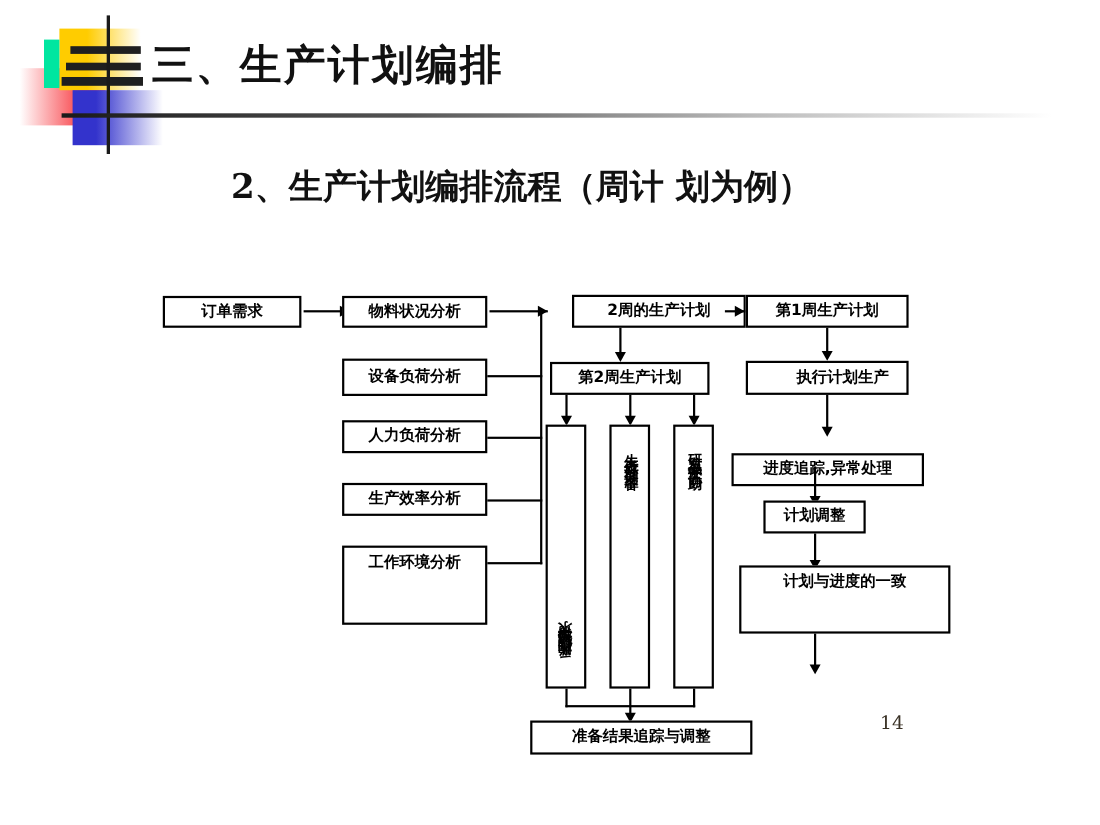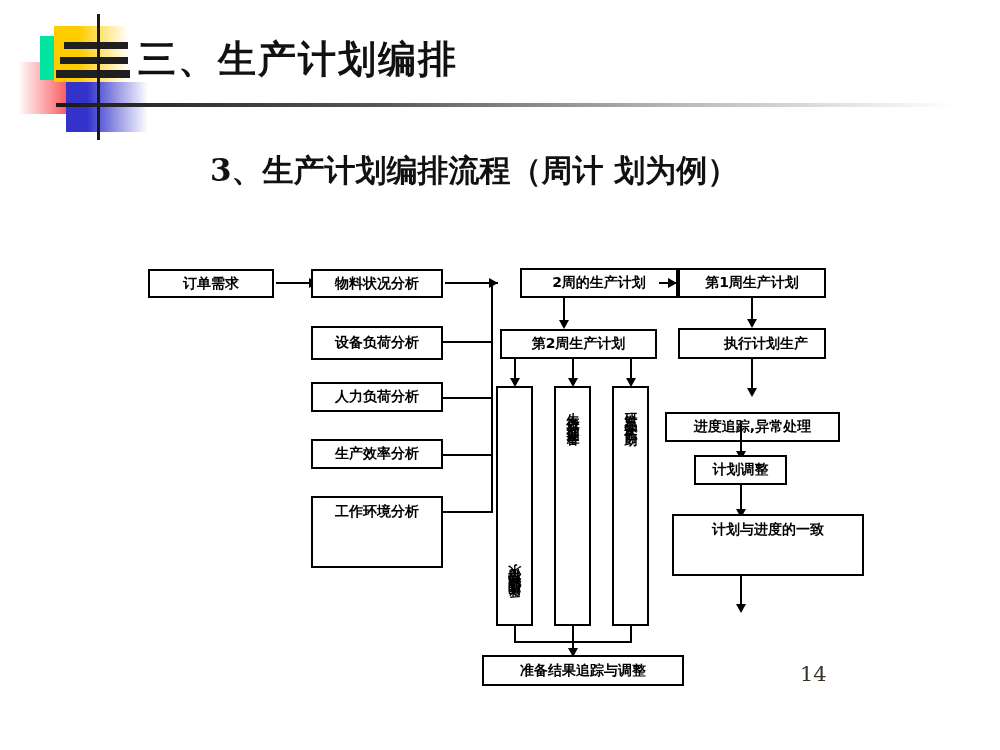--- a/index.html
+++ b/index.html
@@ -183,44 +183,43 @@
     border-left: 5px solid transparent;
     border-right: 5px solid transparent;
     border-top: 9px solid #000000;
   }
 
   
   #page-number {
     position: absolute;
     left: 800px; top: 648px;
     font-family: "DejaVu Serif", "Liberation Serif", serif;
-    font-size: 21px;
+    font-size: 17px;
     color: #3a3226;
-    margin-top: 14px;
   }
 </style>
 </head>
 <body>
 
 <div id="deco">
   <div class="deco-red"></div>
   <div class="deco-yellow"></div>
   <div class="deco-blue"></div>
   <div class="deco-green"></div>
   <div class="deco-bar1"></div>
   <div class="deco-bar2"></div>
   <div class="deco-bar3"></div>
   <div class="deco-vline"></div>
 </div>
 
 <div id="title-rule"></div>
 
 <div id="slide-title">三、生产计划编排</div>
 
-<div id="subtitle">3、生产计划编排流程（周计
+<div id="subtitle">2、生产计划编排流程（周计
 划为例）</div>
 
 <div id="flow">
 
   <div class="box mid" style="left:148px; top:269px; width:126px; height:29px;">订单需求</div>
 
   <div class="hline" style="left:276px; top:282px; width:36px;"></div>
   <div class="arrow-r" style="left:309px; top:278px;"></div>
 
   <div class="box mid" style="left:311px; top:269px; width:132px; height:29px;">物料状况分析</div>
@@ -242,21 +241,21 @@
 
   <div class="hline" style="left:443px; top:341px; width:50px;"></div>
   <div class="hline" style="left:443px; top:397px; width:50px;"></div>
   <div class="hline" style="left:443px; top:454px; width:50px;"></div>
   <div class="hline" style="left:443px; top:511px; width:50px;"></div>
   <div class="vline" style="left:491px; top:282px; height:231px;"></div>
 
   <div class="vline" style="left:563px; top:298px; height:26px;"></div>
   <div class="arrow-d" style="left:559px; top:320px;"></div>
 
-  <div class="box mid" style="left:500px; top:329px; width:157px; height:30px;">第2周生产计划</div>
+  <div class="box mid" style="left:500px; top:329px; width:145px; height:30px;">第2周生产计划</div>
 
   <div class="vline" style="left:751px; top:298px; height:25px;"></div>
   <div class="arrow-d" style="left:747px; top:319px;"></div>
 
   <div class="box mid" style="left:678px; top:328px; width:148px; height:31px;padding-left:28px;">执行计划生产</div>
 
   <div class="vline" style="left:751px; top:359px; height:33px;"></div>
   <div class="arrow-d" style="left:747px; top:388px;"></div>
 
   <div class="box mid" style="left:665px; top:412px; width:175px; height:30px;">进度追踪,异常处理</div>

